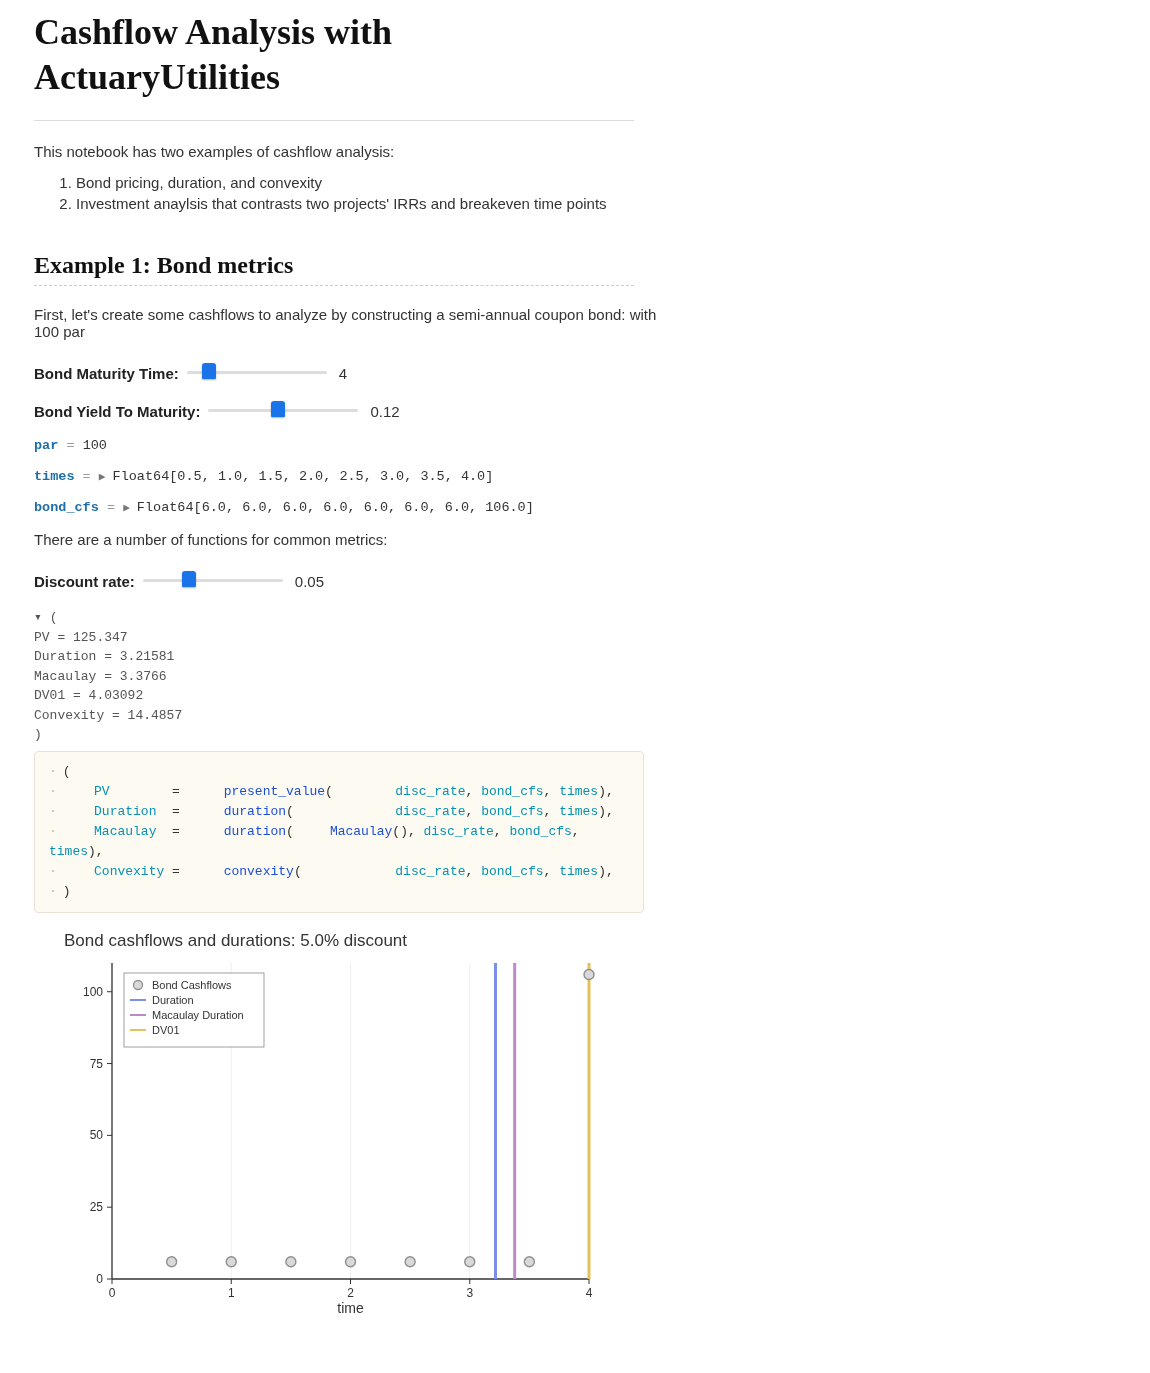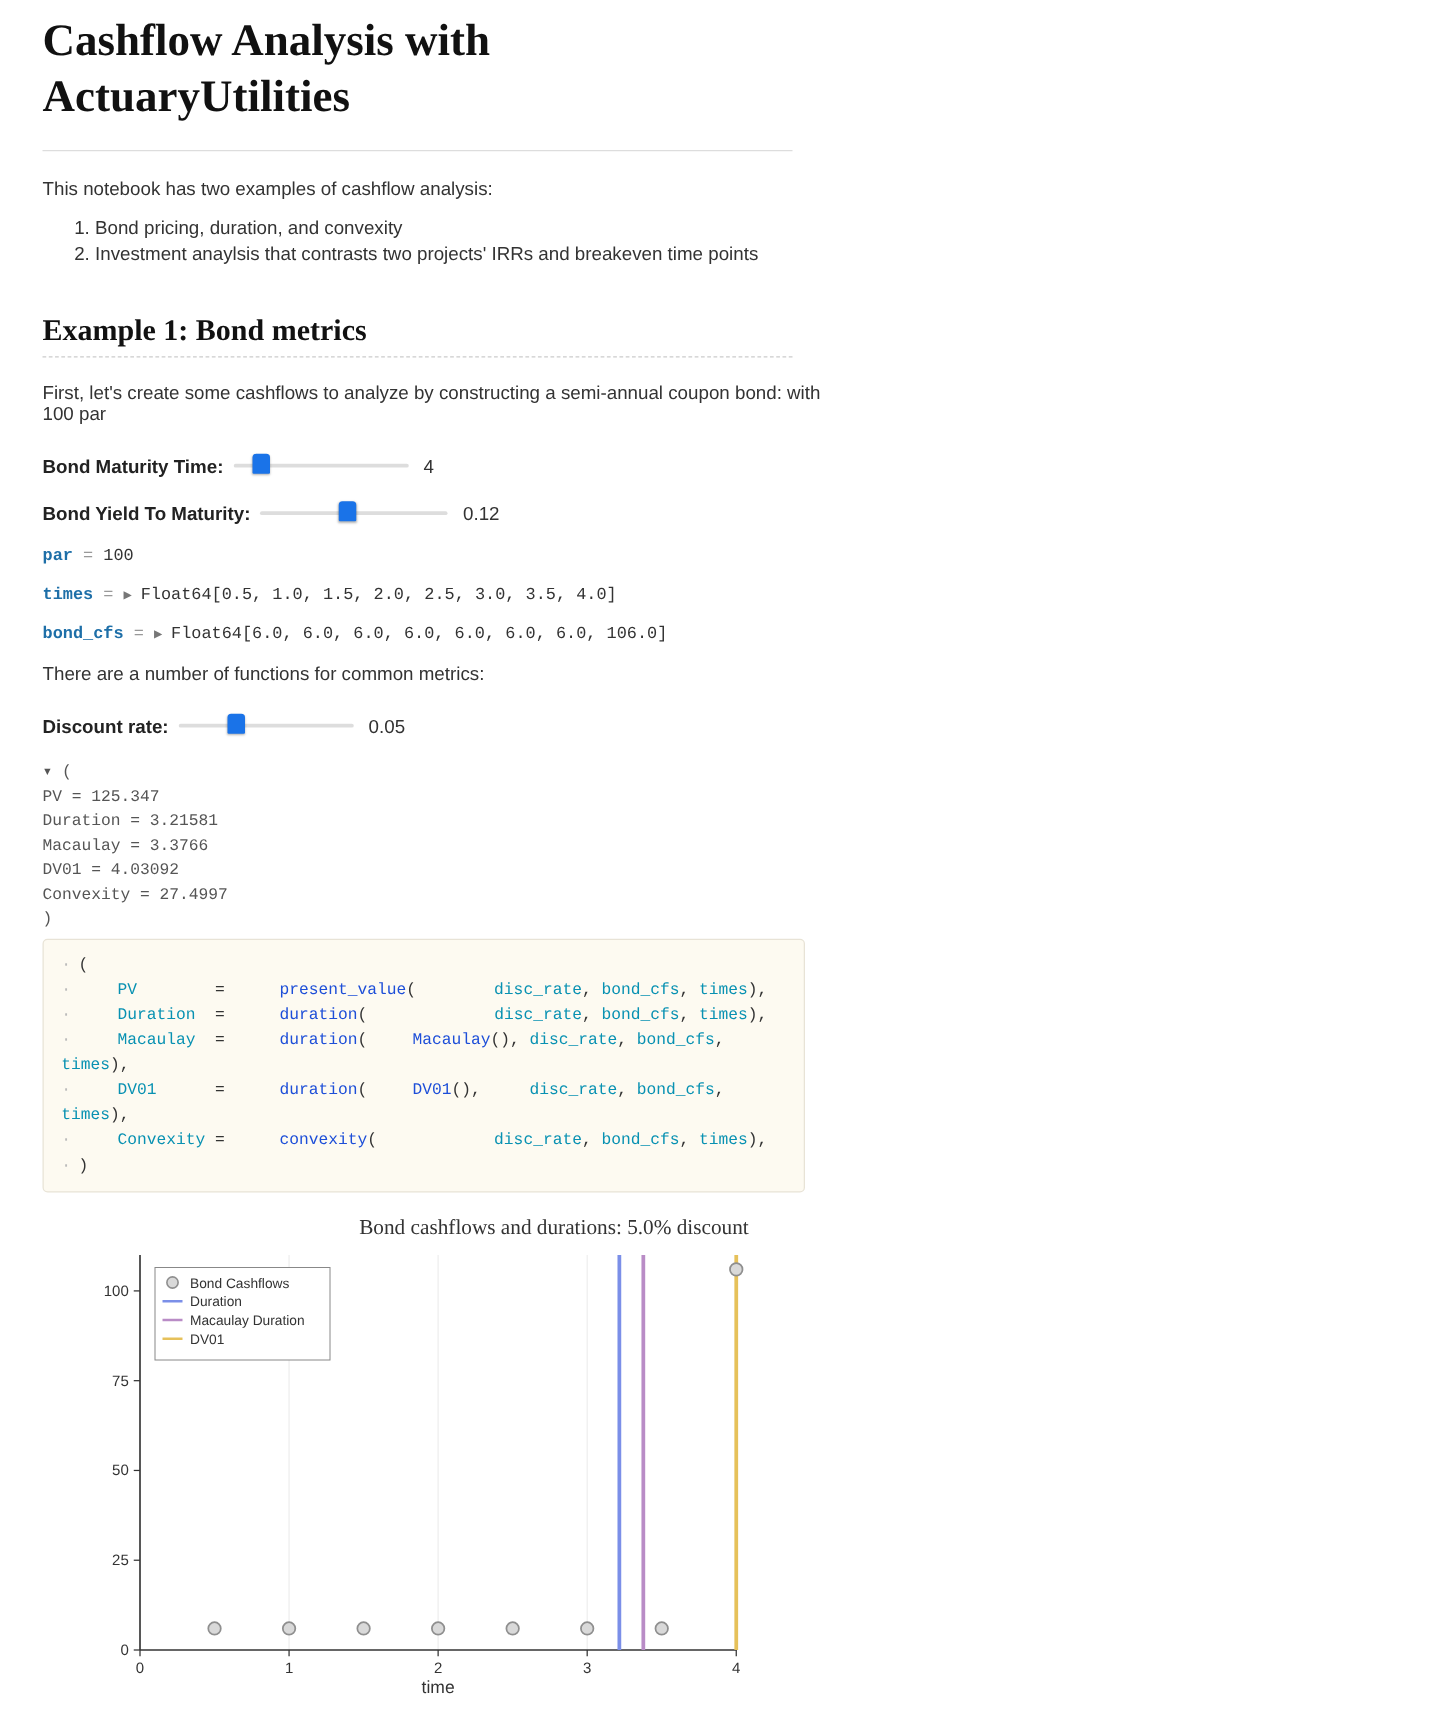--- a/index.html
+++ b/index.html
@@ -129,24 +129,24 @@
   .code-block .tok-var { color: #0891b2; }
   .code-block .tok-lbl { color: #0891b2; }
   .chart-area {
     position: relative;
     width: 535px;
     height: 360px;
     margin-left: 30px;
     margin-bottom: 20px;
   }
   .chart-title {
-    font-family: Liberation Serif, serif;
+    font-family: Liberation Sans, sans-serif;
     font-size: 17px;
     color: #333;
-    text-align: right;
+    text-align: left;
     width: 535px;
     margin-left: 30px;
     margin-bottom: 4px;
   }
 </style>
 </head>
 <body>
 
 
 
@@ -202,30 +202,29 @@
   </div>
   <span class="slider-value">0.05</span>
 </div>
 
 <div class="output-tuple">
   <div><span>▾ (</span></div>
   <div>  PV = 125.347</div>
   <div>  Duration = 3.21581</div>
   <div>  Macaulay = 3.3766</div>
   <div>  DV01 = 4.03092</div>
-  <div>  Convexity = 27.4997</div>
+  <div>  Convexity = 14.4857</div>
   <div>)</div>
 </div>
 
 <div class="code-block">
   <div><span class="bullet">·</span><span>(</span></div>
   <div><span class="bullet">·</span>&nbsp;&nbsp;&nbsp;&nbsp;<span class="tok-lbl">PV</span>&nbsp;&nbsp;&nbsp;&nbsp;&nbsp;&nbsp;&nbsp;&nbsp;= <span class="tok-fn">present_value</span>(&nbsp;&nbsp;&nbsp;&nbsp;&nbsp;&nbsp;&nbsp;&nbsp;<span class="tok-var">disc_rate</span>, <span class="tok-var">bond_cfs</span>, <span class="tok-var">times</span>),</div>
   <div><span class="bullet">·</span>&nbsp;&nbsp;&nbsp;&nbsp;<span class="tok-lbl">Duration</span>&nbsp;&nbsp;= <span class="tok-fn">duration</span>(&nbsp;&nbsp;&nbsp;&nbsp;&nbsp;&nbsp;&nbsp;&nbsp;&nbsp;&nbsp;&nbsp;&nbsp;&nbsp;<span class="tok-var">disc_rate</span>, <span class="tok-var">bond_cfs</span>, <span class="tok-var">times</span>),</div>
   <div><span class="bullet">·</span>&nbsp;&nbsp;&nbsp;&nbsp;<span class="tok-lbl">Macaulay</span>&nbsp;&nbsp;= <span class="tok-fn">duration</span>(<span class="tok-fn">Macaulay</span>(), <span class="tok-var">disc_rate</span>, <span class="tok-var">bond_cfs</span>, <span class="tok-var">times</span>),</div>
-  <div><span class="bullet">·</span>&nbsp;&nbsp;&nbsp;&nbsp;<span class="tok-lbl">DV01</span>&nbsp;&nbsp;&nbsp;&nbsp;&nbsp;&nbsp;= <span class="tok-fn">duration</span>(<span class="tok-fn">DV01</span>(),&nbsp;&nbsp;&nbsp;&nbsp;&nbsp;<span class="tok-var">disc_rate</span>, <span class="tok-var">bond_cfs</span>, <span class="tok-var">times</span>),</div>
   <div><span class="bullet">·</span>&nbsp;&nbsp;&nbsp;&nbsp;<span class="tok-lbl">Convexity</span> = <span class="tok-fn">convexity</span>(&nbsp;&nbsp;&nbsp;&nbsp;&nbsp;&nbsp;&nbsp;&nbsp;&nbsp;&nbsp;&nbsp;&nbsp;<span class="tok-var">disc_rate</span>, <span class="tok-var">bond_cfs</span>, <span class="tok-var">times</span>),</div>
   <div><span class="bullet">·</span><span>)</span></div>
 
 </div>
 
 <div class="chart-title">Bond cashflows and durations: 5.0% discount</div>
 <svg class="chart-area" viewBox="0 0 535 360">
     <line x1="48" x2="48" y1="8" y2="324" stroke="#eee" stroke-width="1"></line>
     <line x1="167.25" x2="167.25" y1="8" y2="324" stroke="#eee" stroke-width="1"></line>
     <line x1="286.5" x2="286.5" y1="8" y2="324" stroke="#eee" stroke-width="1"></line>

